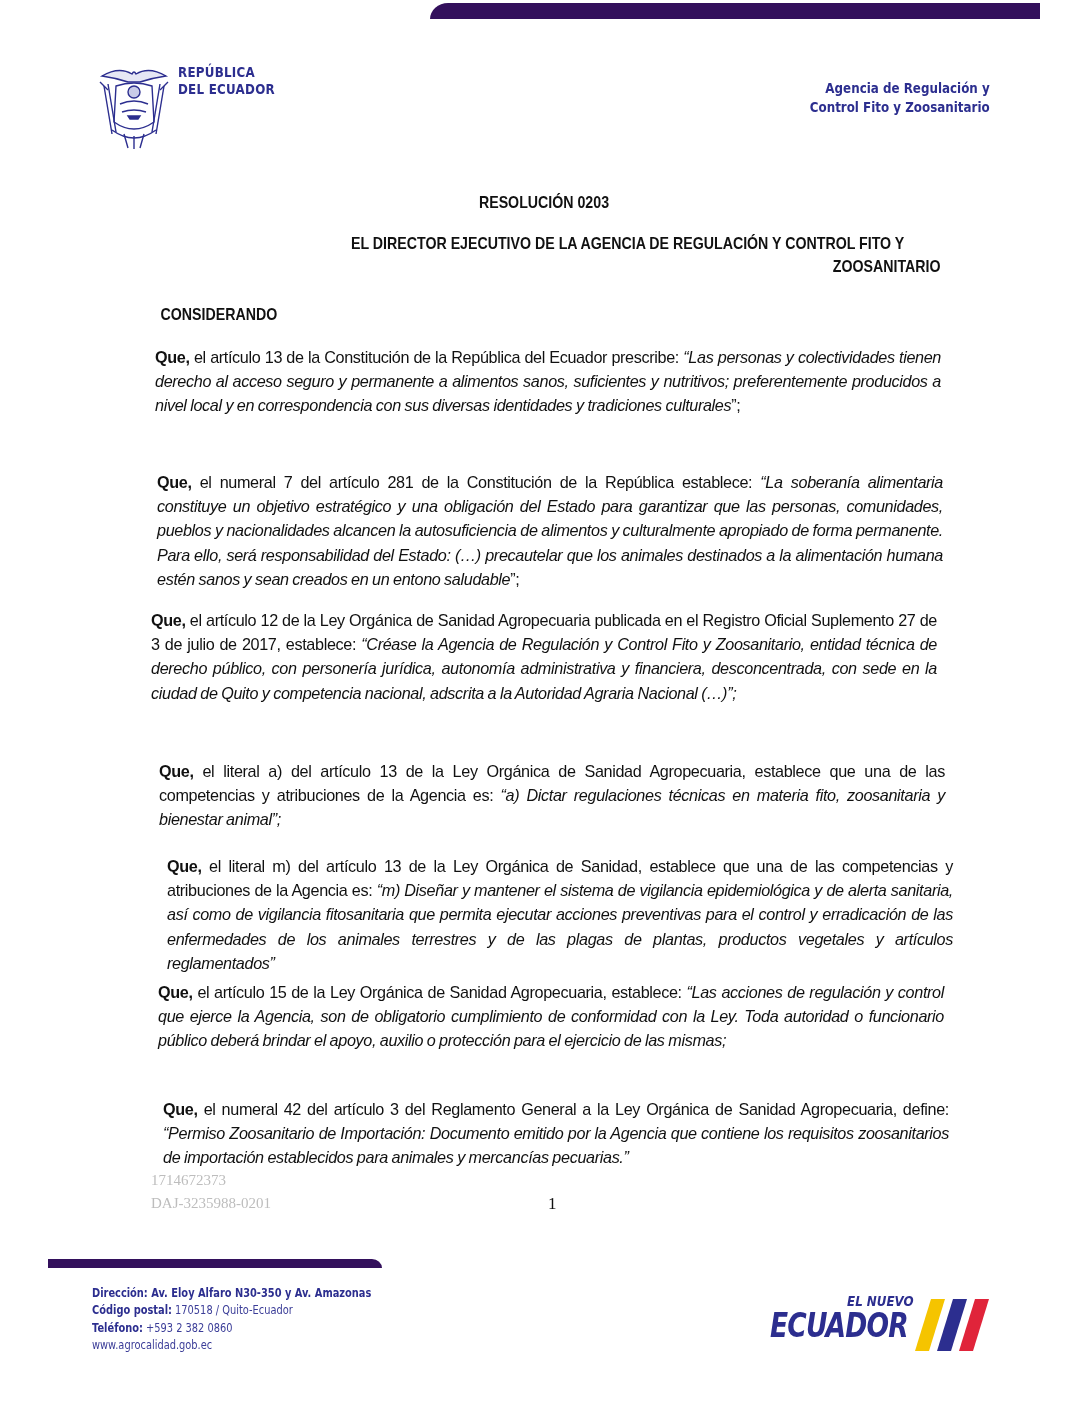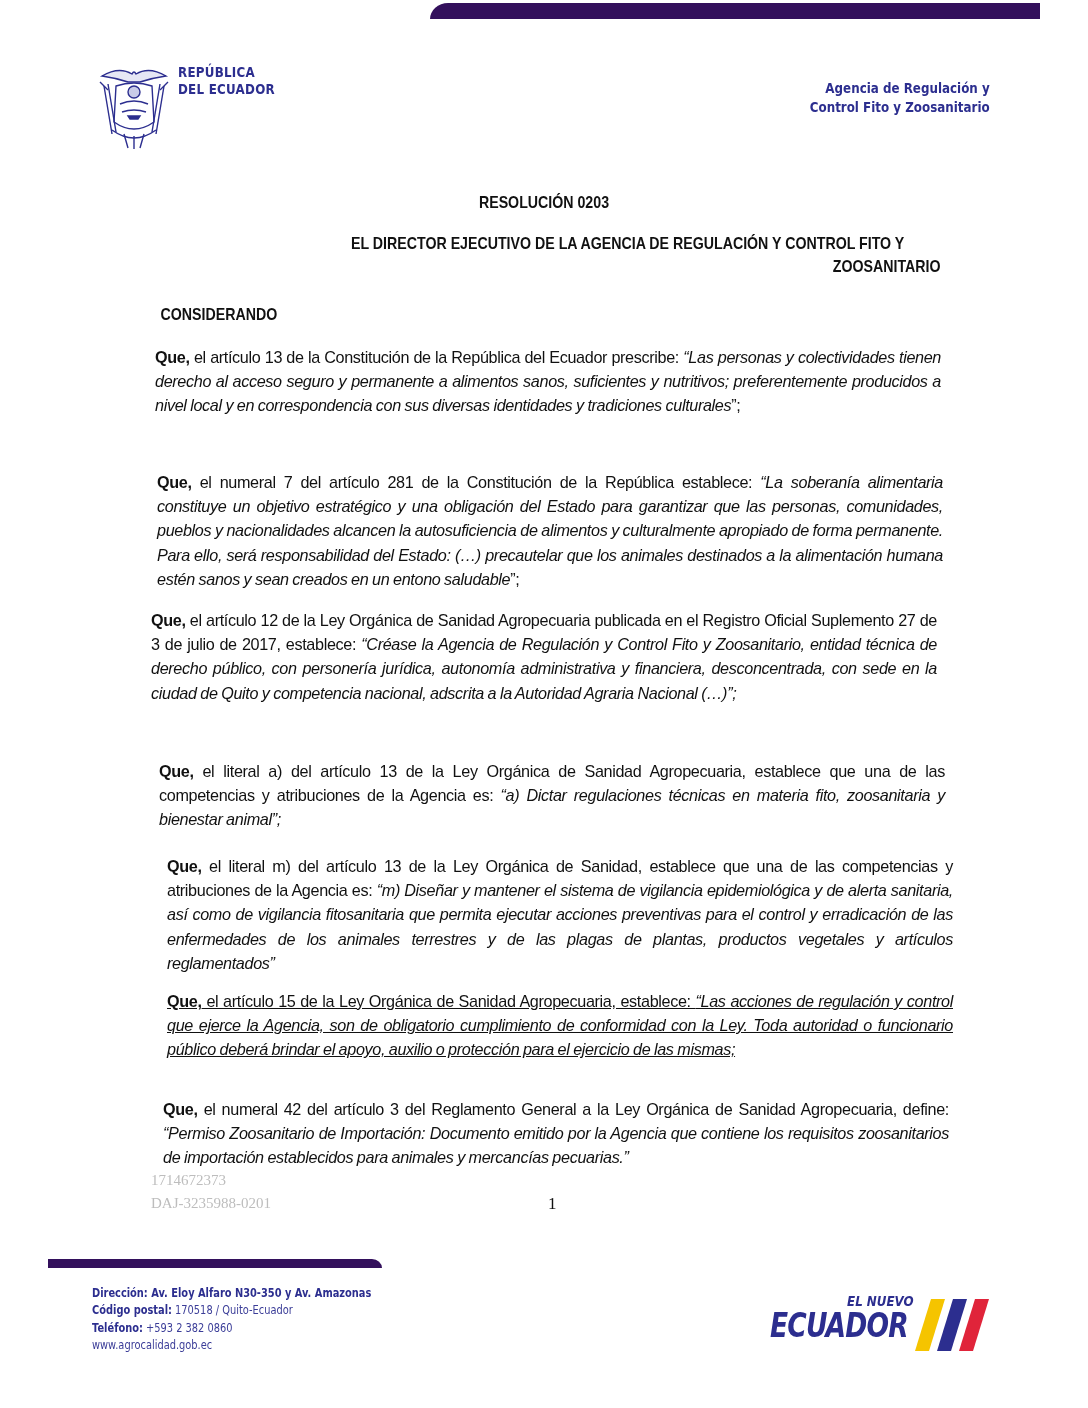--- a/index.html
+++ b/index.html
@@ -89,21 +89,21 @@
   </p>
   <p class="para" style="top:608px;margin:0;">
     <b>Que,</b><span> el artículo 12 de la Ley Orgánica de Sanidad Agropecuaria publicada en el Registro Oficial Suplemento 27 de 3 de julio de 2017, establece: </span><i>“Créase la Agencia de Regulación y Control Fito y Zoosanitario, entidad técnica de derecho público, con personería jurídica, autonomía administrativa y financiera, desconcentrada, con sede en la ciudad de Quito y competencia nacional, adscrita a la Autoridad Agraria Nacional (…)”;</i>
   </p>
   <p class="para" style="top:751px;margin:8px;">
     <b>Que,</b><span> el literal a) del artículo 13 de la Ley Orgánica de Sanidad Agropecuaria, establece que una de las competencias y atribuciones de la Agencia es: </span><i>“a) Dictar regulaciones técnicas en materia fito, zoosanitaria y bienestar animal”;</i>
   </p>
   <p class="para" style="top:838px;margin:16px;">
     <b>Que,</b><span> el literal m) del artículo 13 de la Ley Orgánica de Sanidad, establece que una de las competencias y atribuciones de la Agencia es: </span><i>“m) Diseñar y mantener el sistema de vigilancia epidemiológica y de alerta sanitaria, así como de vigilancia fitosanitaria que permita ejecutar acciones preventivas para el control y erradicación de las enfermedades de los animales terrestres y de las plagas de plantas, productos vegetales y artículos reglamentados”</i>
   </p>
-  <p class="para" style="top:973px;margin:16px;text-decoration:underline;">
+  <p class="para" style="top:973px;margin:7px;">
     <b>Que,</b><span> el artículo 15 de la Ley Orgánica de Sanidad Agropecuaria, establece: </span><i>“Las acciones de regulación y control que ejerce la Agencia, son de obligatorio cumplimiento de conformidad con la Ley. Toda autoridad o funcionario público deberá brindar el apoyo, auxilio o protección para el ejercicio de las mismas;</i>
   </p>
   <p class="para" style="top:1085px;margin:12px;">
     <b>Que,</b><span> el numeral 42 del artículo 3 del Reglamento General a la Ley Orgánica de Sanidad Agropecuaria, define: </span><i>“Permiso Zoosanitario de Importación: Documento emitido por la Agencia que contiene los requisitos zoosanitarios de importación establecidos para animales y mercancías pecuarias.”</i>
   </p>
 </div>
 
 <div class="footer-id" style="top:1172px;">1714672373</div>
 <div class="footer-id" style="top:1195px;">DAJ-3235988-0201</div>
 <div class="page-num">1</div>

